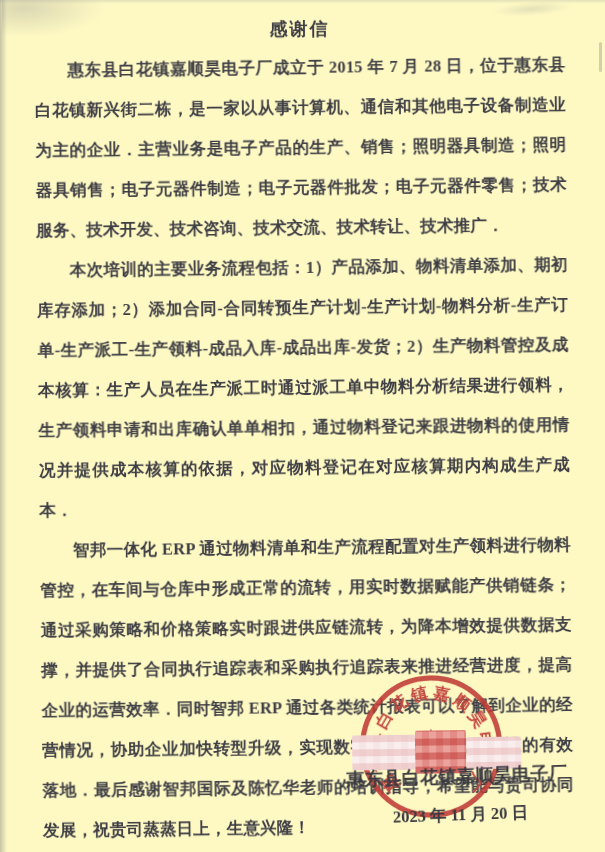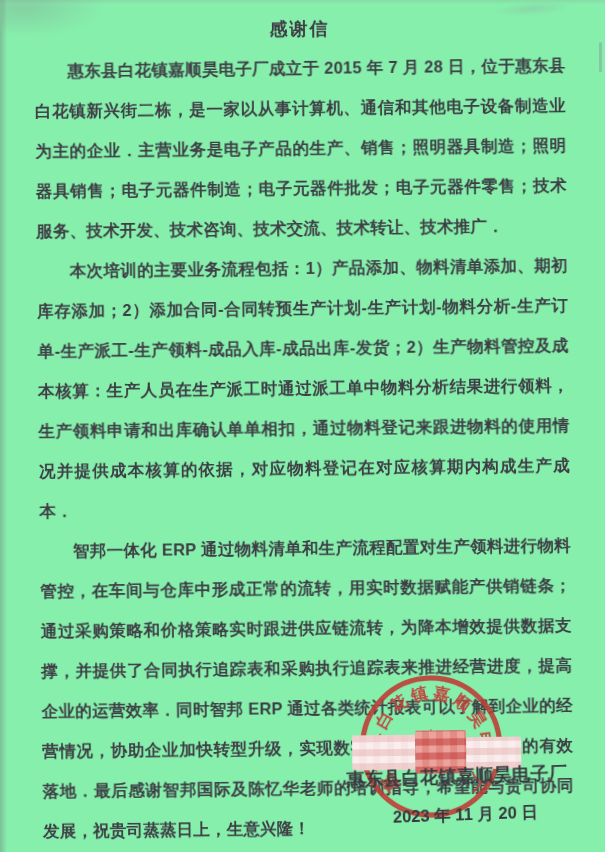--- a/index.html
+++ b/index.html
@@ -1,22 +1,22 @@
 <!DOCTYPE html>
 <html><head>
 <meta charset="utf-8">
 <style>
   html,body{margin:0;padding:0;background:#ffffff;}
   .page{
     position:relative;
     width:605px;height:852px;
     margin:0;
-    background:#86efac;
+    background:#fef9c3;
     overflow:hidden;
-    font-family:Liberation Sans, sans-serif;
+    font-family:Liberation Serif, serif;
     color:var(--ink,#3d3d44);
   }
   .tilt{position:absolute;inset:0;transform:rotate(-0.65deg);transform-origin:50% 45%;}
 
   
   .body-text{
     position:absolute;left:38px;top:10px;width:531px;
     font-size:16.5px;line-height:40px;font-weight:600;
     text-align:justify;letter-spacing:0.2px;
     filter:blur(0.25px);

